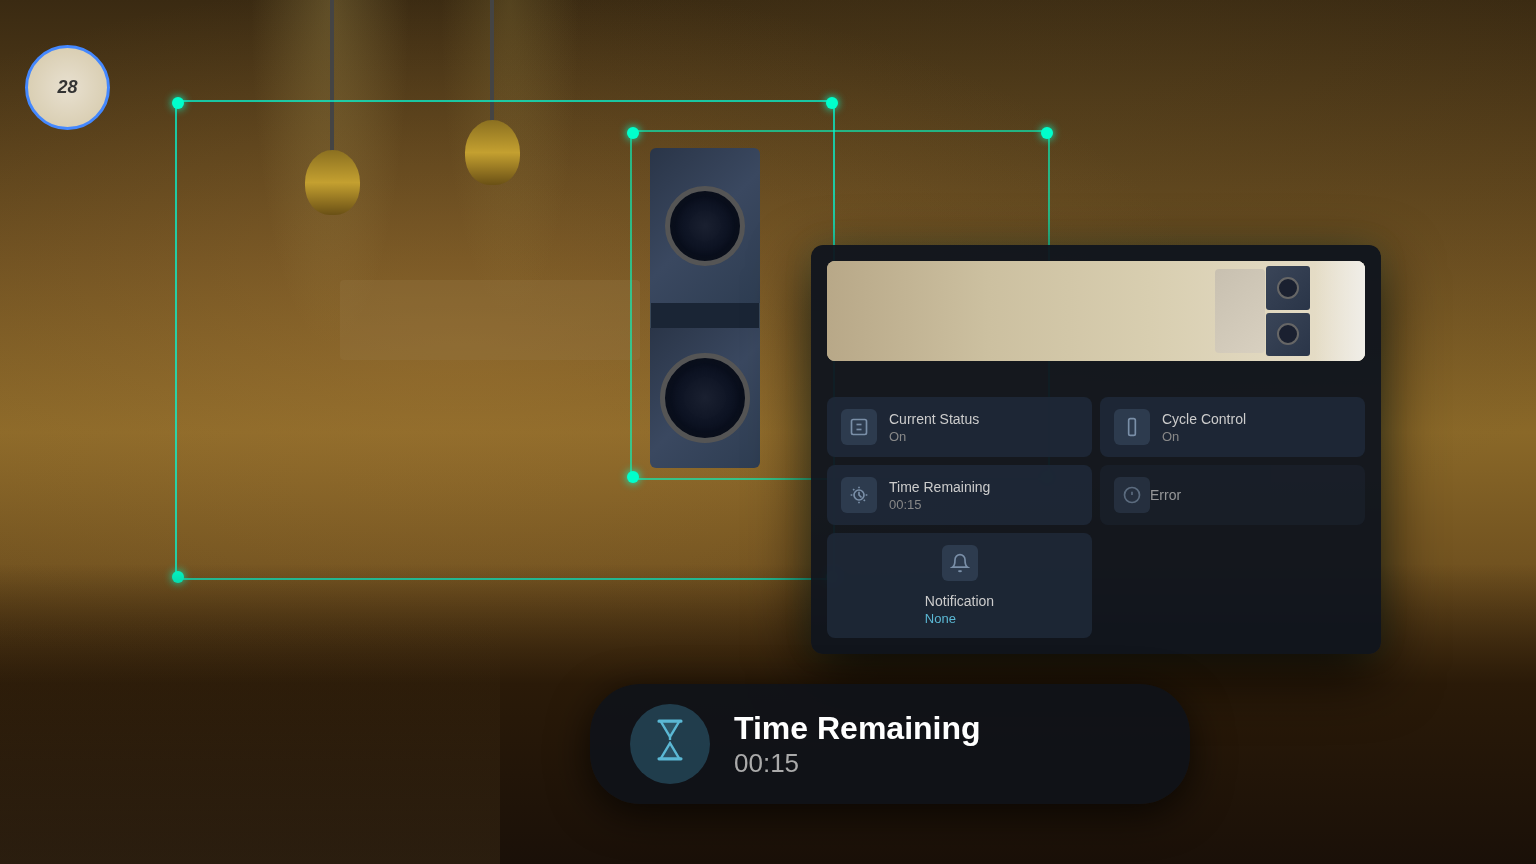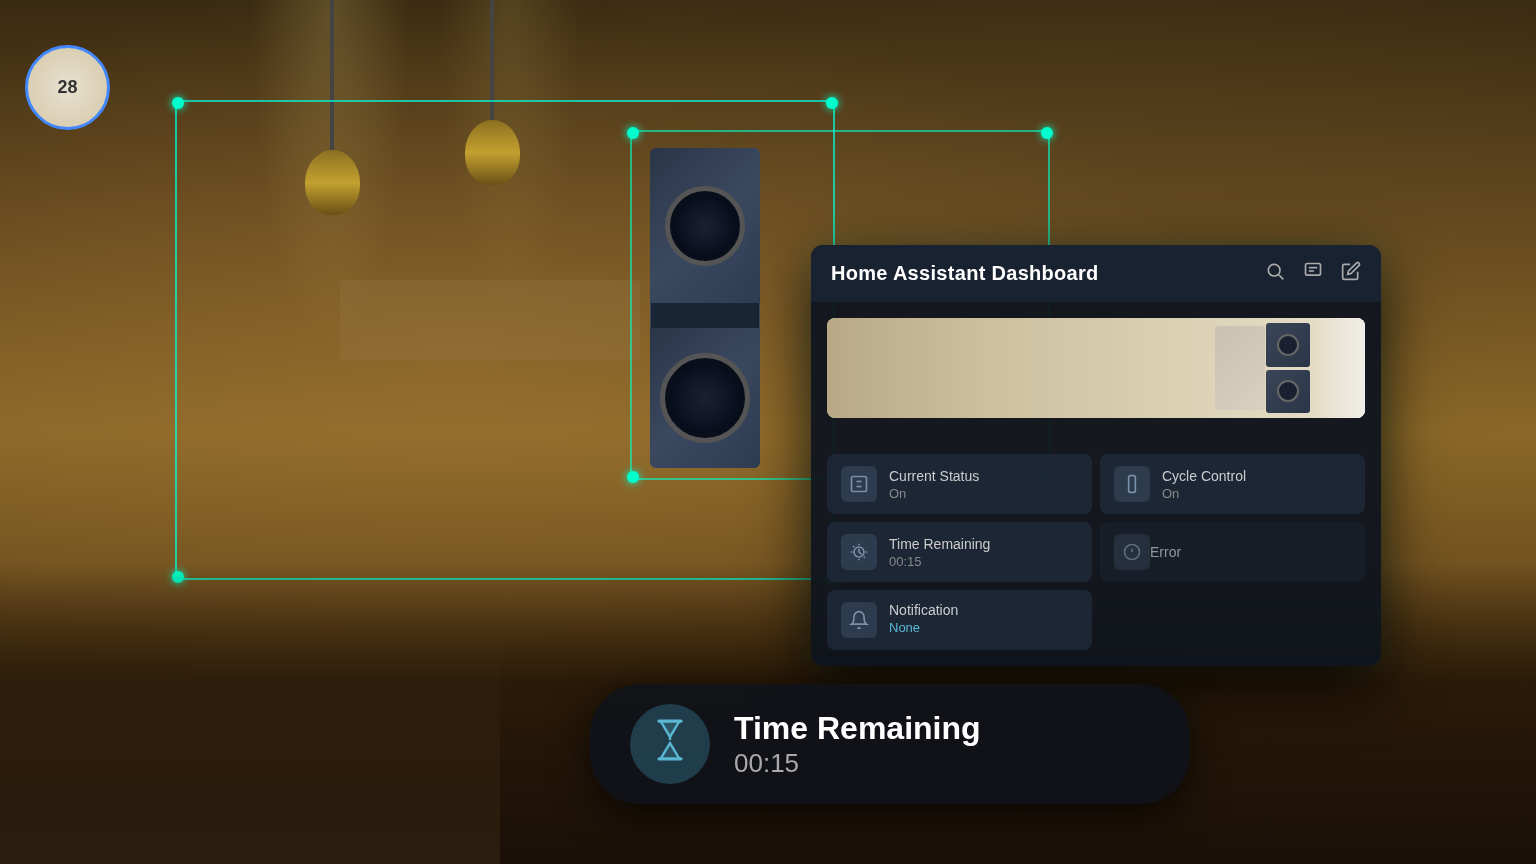--- a/index.html
+++ b/index.html
@@ -70,20 +70,21 @@
       height: 85px;
       border-radius: 50%;
       border: 3px solid #4488ff;
       background: radial-gradient(circle, #e8e0d0 0%, #d4c8a8 100%);
       display: flex;
       align-items: center;
       justify-content: center;
       font-size: 18px;
       font-weight: bold;
       color: #333;
+      font-style: italic;
     }
 
     
     .pendant-light {
       position: absolute;
       width: 55px;
       height: 65px;
       border-radius: 50% 50% 45% 45%;
       background: linear-gradient(180deg, #8b7020 0%, #c4a030 50%, #6a5015 100%);
     }
@@ -304,21 +305,23 @@
       background: rgba(150,120,70,0.3);
       border-radius: 4px;
     }
 
     
     .notification-row {
       background: rgba(30, 40, 55, 0.9);
       border-radius: 8px;
       padding: 12px 14px;
       display: flex;
+      align-items: center;
       gap: 12px;
+      flex-direction: column;
     }
 
     .notif-value {
       color: #5bb8d4 !important;
     }
   </style>
 </head>
 <body>
 
 <div class="bg-scene"></div>
@@ -366,44 +369,20 @@
   <div style="width:110px;height:140px;background:linear-gradient(135deg,#2a3548 0%,#3a4860 50%,#2e3d52 100%);border-radius:0 0 6px 6px;display:flex;align-items:center;justify-content:center;">
     <div style="width:90px;height:90px;border-radius:50%;border:5px solid #555;background:radial-gradient(circle,#1a2030 0%,#0a1020 60%,#151e2e 100%);box-shadow:inset 0 0 15px rgba(0,0,0,0.5);"></div>
   </div>
 </div>
 
 <div class="floor"></div>
 <div class="sofa-area"></div>
 
 <div class="dashboard-panel">
 
-  <div class="dashboard-header">
-    <span class="dashboard-title">Home Assistant Dashboard</span>
-    <div class="header-icons">
-      <span class="header-icon">
-        <svg width="20" height="20" viewBox="0 0 24 24" fill="none" stroke="#aaa" stroke-width="2">
-          <circle cx="11" cy="11" r="7"></circle>
-            <line x1="16.5" y1="16.5" x2="22" y2="22"></line>
-        </svg>
-      </span>
-      <span class="header-icon">
-        <svg width="20" height="20" viewBox="0 0 24 24" fill="none" stroke="#aaa" stroke-width="2">
-          <rect x="3" y="3" width="18" height="14" rx="2"></rect>
-            <line x1="7" y1="8" x2="17" y2="8"></line>
-            <line x1="7" y1="12" x2="13" y2="12"></line>
-        </svg>
-      </span>
-      <span class="header-icon">
-        <svg width="20" height="20" viewBox="0 0 24 24" fill="none" stroke="#aaa" stroke-width="2">
-          <path d="M11 4H4a2 2 0 0 0-2 2v14a2 2 0 0 0 2 2h14a2 2 0 0 0 2-2v-7"></path>
-            <path d="M18.5 2.5a2.121 2.121 0 0 1 3 3L12 15l-4 1 1-4 9.5-9.5z"></path>
-        </svg>
-      </span>
-    </div>
-  </div>
 
   <div class="dashboard-content">
 
 
     <div class="device-image">
       <div style="position:absolute;left:0;top:0;right:0;bottom:0;background:linear-gradient(90deg,#b8a888 0%,#ccc0a0 30%,#d8ceb0 60%,#e8e0cc 100%);"></div>
       <div style="position:absolute;right:100px;top:8px;bottom:8px;width:50px;background:linear-gradient(135deg,#c8c0b0 0%,#d8d0c0 100%);border-radius:4px;"></div>
       <div style="position:absolute;right:55px;top:5px;bottom:5px;width:44px;display:flex;flex-direction:column;gap:3px;">
         <div style="flex:1;background:linear-gradient(135deg,#3a4558,#2a3548);border-radius:3px;display:flex;align-items:center;justify-content:center;">
           <div style="width:22px;height:22px;border-radius:50%;border:2px solid #666;background:#1a2030;"></div>

